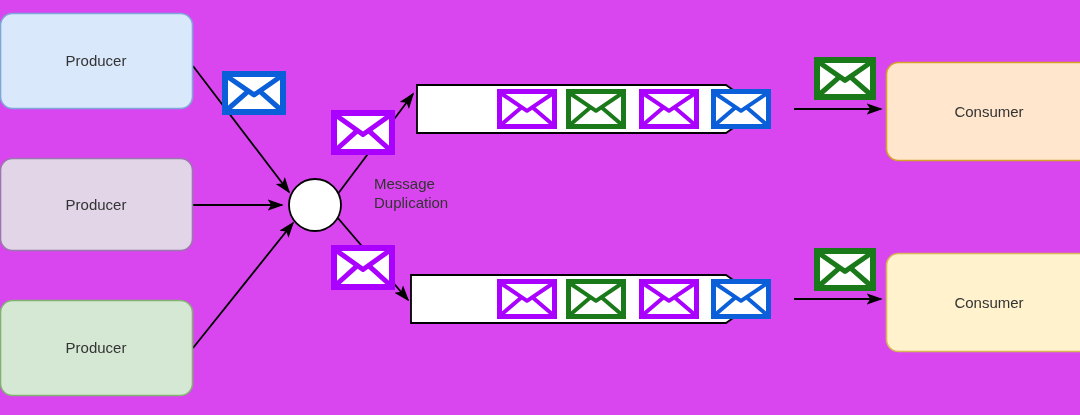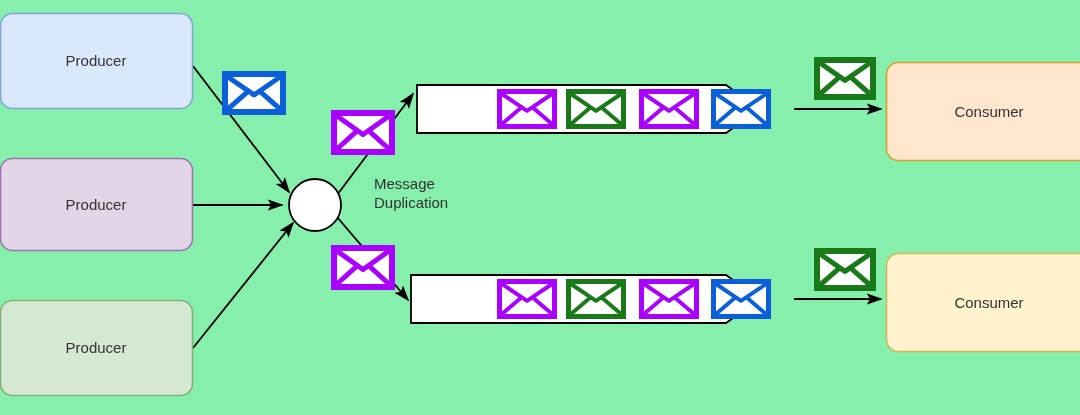--- a/index.html
+++ b/index.html
@@ -7,21 +7,21 @@
     padding: 0;
     background: #ffffff;
   }
   body {
     font-family: "Liberation Sans", sans-serif;
   }
   #canvas {
     position: relative;
     width: 1080px;
     height: 415px;
-    background: #86efac;
+    background: #d946ef;
     overflow: hidden;
   }
   #svg-layer {
     position: absolute;
     left: 0;
     top: 0;
     width: 1080px;
     height: 415px;
   }
   .node-label {

